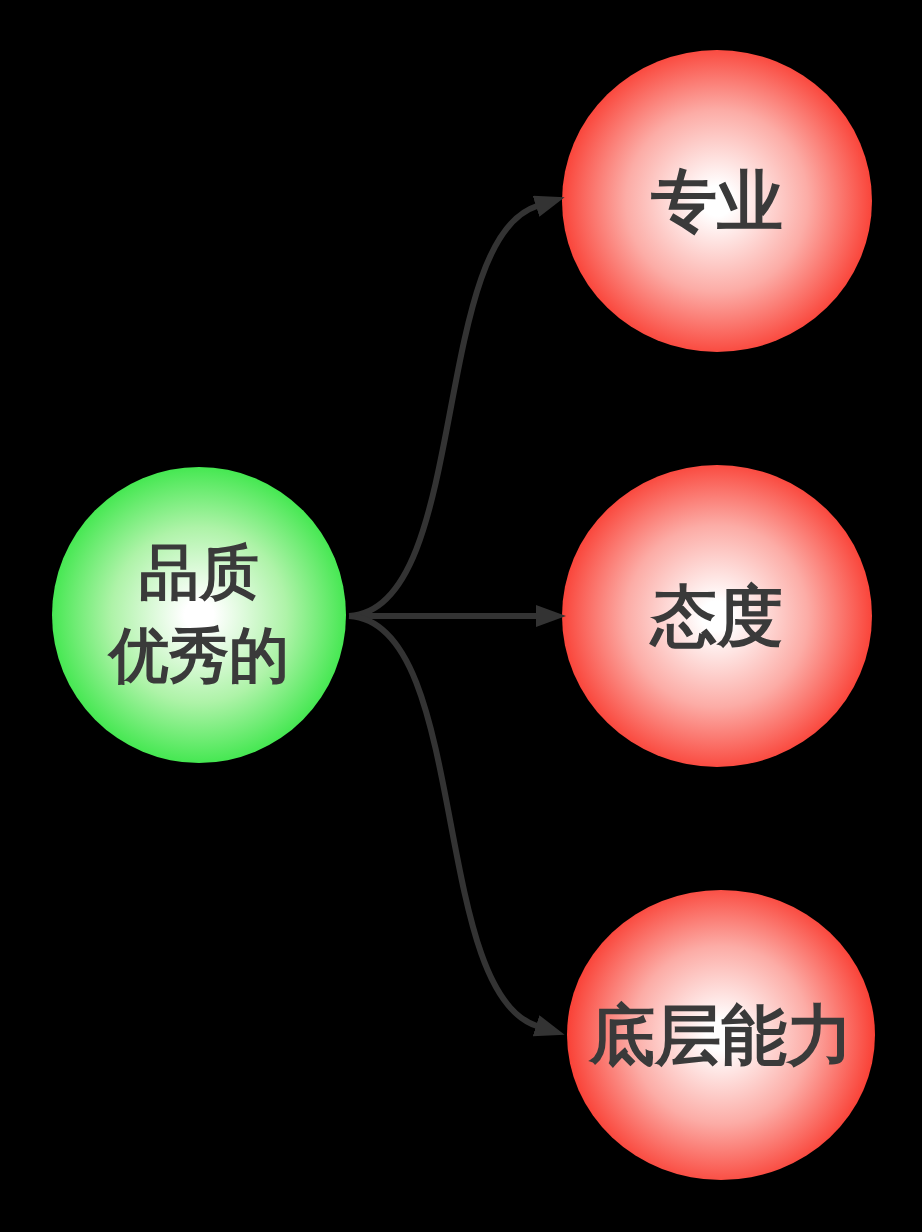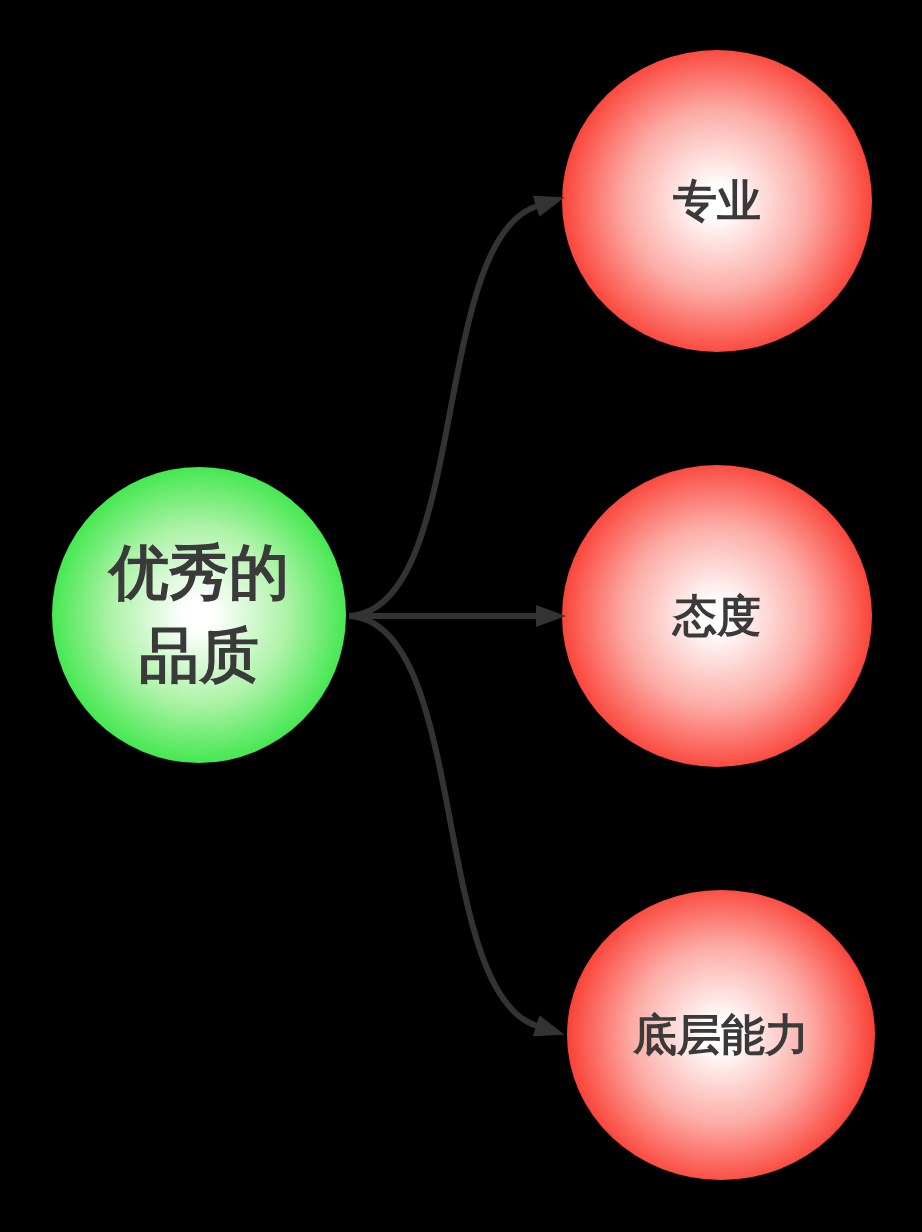--- a/index.html
+++ b/index.html
@@ -37,21 +37,21 @@
     left: 52px; top: 467px; width: 294px; height: 296px;
     background: radial-gradient(circle at 50% 50%,
       #ffffff 0%, #ffffff 7%, #aef3a8 42%, var(--root-color) 80%);
     font-size: 60px;
     line-height: 1.38;
   }
 
   .node-child {
     background: radial-gradient(circle at 50% 50%,
       #ffffff 0%, #ffffff 7%, #fcaca6 42%, var(--child-color) 80%);
-    font-size: 44px;
+    font-size: 66px;
     line-height: 1.1;
   }
 
   .node-child-1 { left: 562px; top: 50px;  width: 310px; height: 302px; }
   .node-child-2 { left: 562px; top: 465px; width: 310px; height: 302px; }
   .node-child-3 { left: 567px; top: 890px; width: 308px; height: 290px; }
 
   .connector-layer {
     position: absolute;
     left: 0; top: 0;
@@ -67,22 +67,22 @@
 
   .arrowhead-shape { fill: var(--connector); }
 </style>
 </head>
 <body>
 
 <div class="canvas">
 
   <div class="node node-root">
     <div>
+      <div>品质</div>
       <div>优秀的</div>
-      <div>品质</div>
     </div>
   </div>
 
   <div class="node node-child node-child-1">
     <span>专业</span>
   </div>
 
   <div class="node node-child node-child-3">
     <span>底层能力</span>
   </div>

